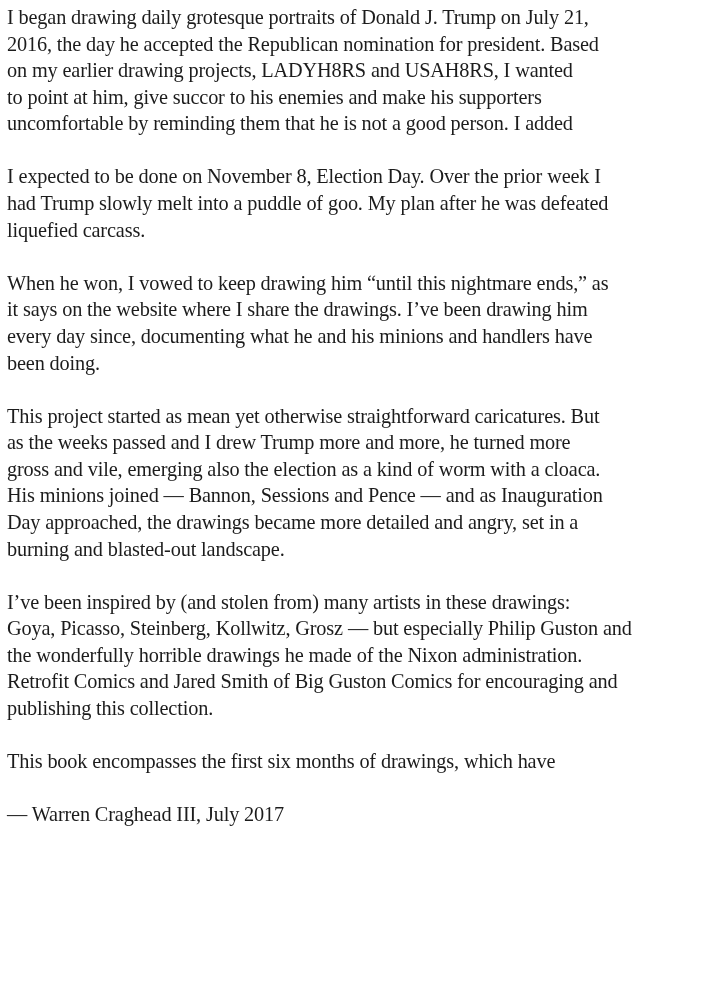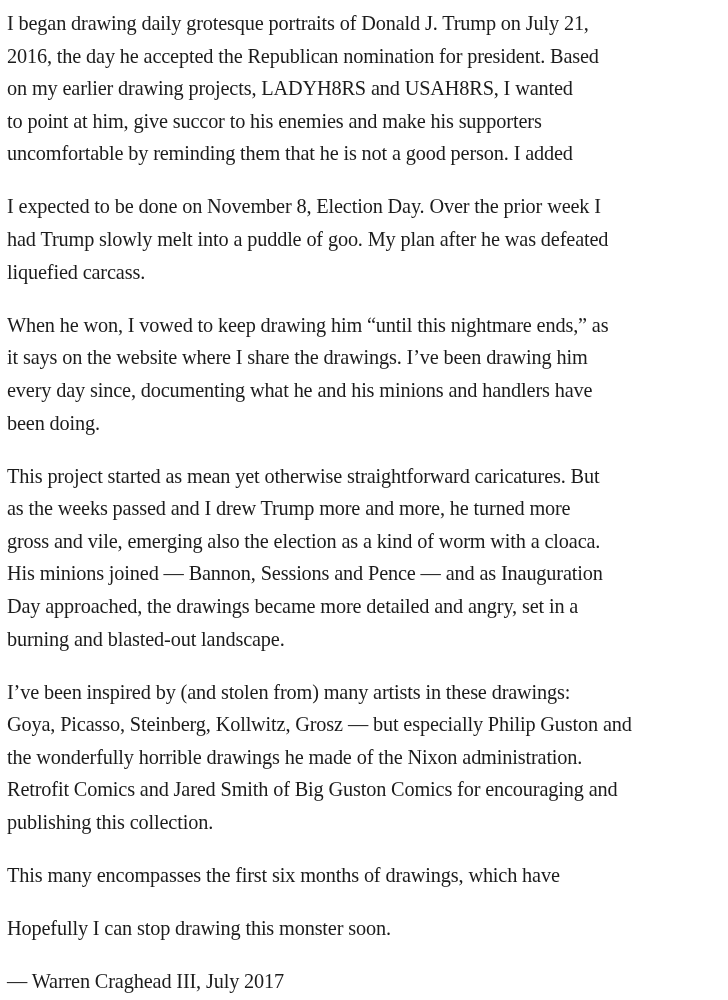--- a/index.html
+++ b/index.html
@@ -24,21 +24,20 @@
     letter-spacing: -0.15px;
   }
   .para {
     margin: 0 0 26.5px 0;
   }
   .line {
     display: block;
     height: 26.6px;
     line-height: 26.6px;
     white-space: nowrap;
-    margin-top: 6px;
   }
 </style>
 </head>
 <body>
 
 <div class="doc">
   <p class="para">
     <span class="line">I began drawing daily grotesque portraits of Donald J. Trump on July 21,</span>
     <span class="line">2016, the day he accepted the Republican nomination for president. Based</span>
     <span class="line">on my earlier drawing projects, LADYH8RS and USAH8RS, I wanted</span>
@@ -65,21 +64,18 @@
     <span class="line">burning and blasted-out landscape.</span>
   </p>
   <p class="para">
     <span class="line">I’ve been inspired by (and stolen from) many artists in these drawings:</span>
     <span class="line">Goya, Picasso, Steinberg, Kollwitz, Grosz — but especially Philip Guston and</span>
     <span class="line">the wonderfully horrible drawings he made of the Nixon administration.</span>
     <span class="line">Retrofit Comics and Jared Smith of Big Guston Comics for encouraging and</span>
     <span class="line">publishing this collection.</span>
   </p>
   <p class="para">
-    <span class="line">This many encompasses the first six months of drawings, which have</span>
-  </p>
-  <p class="para">
-    <span class="line">Hopefully I can stop drawing this monster soon.</span>
+    <span class="line">This book encompasses the first six months of drawings, which have</span>
   </p>
   <p class="para">
     <span class="line">— Warren Craghead III, July 2017</span>
   </p>
 </div>
 
 </body></html>

